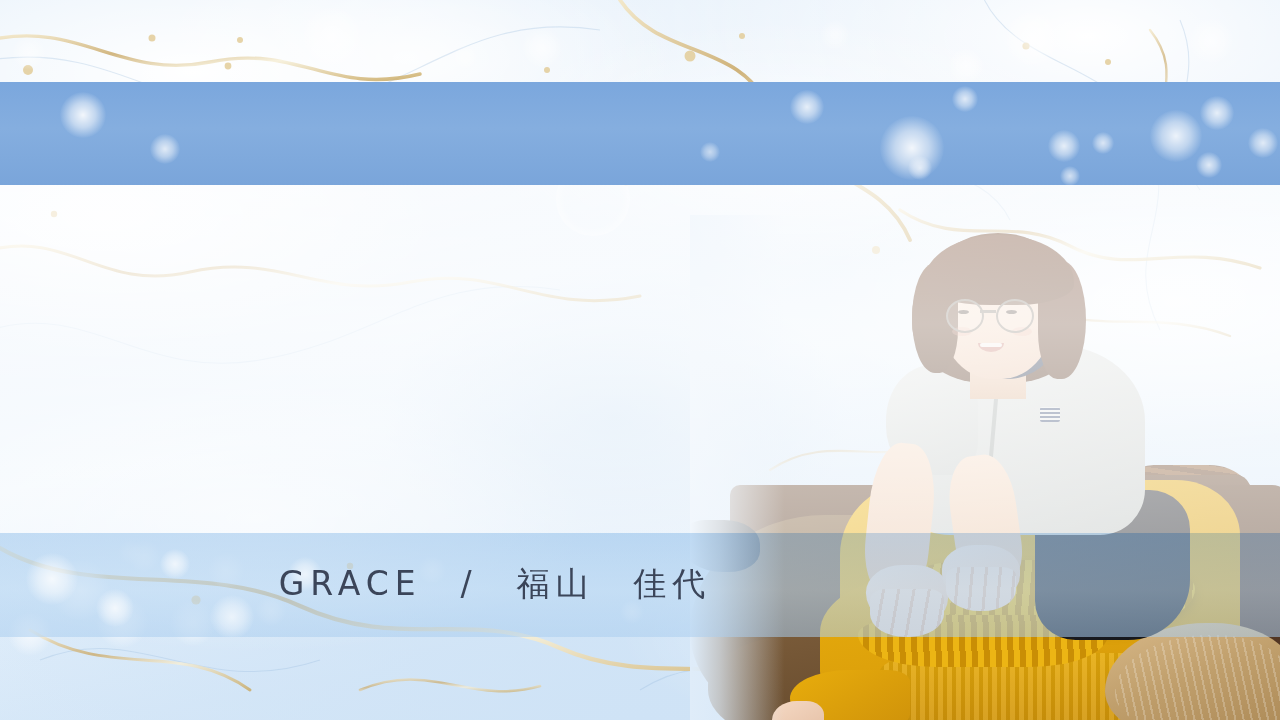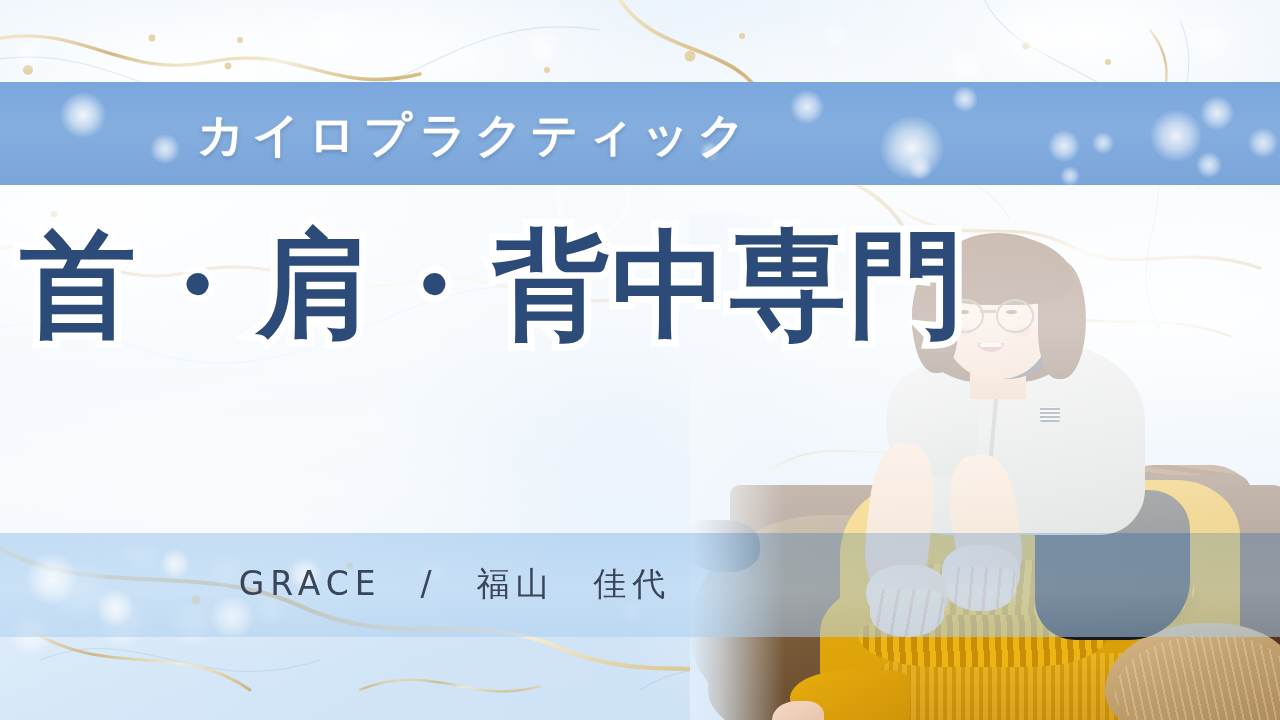--- a/index.html
+++ b/index.html
@@ -200,20 +200,21 @@
     -webkit-text-stroke:11px #ffffff;
     paint-order:stroke fill;
     white-space:nowrap;
   }
   .credit{
     position:absolute;left:0;top:548px;width:910px;height:72px;
     display:flex;align-items:center;justify-content:center;
     color:#3b4559;font-size:33px;letter-spacing:.18em;
     font-family:"DejaVu Sans", sans-serif;
     white-space:pre;
+    padding-left:40px;
   }
 </style>
 </head>
 <body>
 
 <div id="stage">
 
   <div class="bg-base"></div>
   <div class="bg-marble"></div>
 
@@ -368,20 +369,18 @@
   <div class="band-mid"></div>
 
   <div class="band-bottom">
     <div class="bokeh" style="left:26px;top:20px;width:52px;height:52px;opacity:.85"></div>
     <div class="bokeh" style="left:96px;top:56px;width:38px;height:38px;opacity:.8"></div>
     <div class="bokeh" style="left:160px;top:16px;width:30px;height:30px;opacity:.75"></div>
     <div class="bokeh" style="left:210px;top:62px;width:44px;height:44px;opacity:.7"></div>
     <div class="bokeh" style="left:288px;top:24px;width:34px;height:34px;opacity:.7"></div>
   </div>
 
-  <div class="kana-top">カイロプラクティック</div>
-
-  <div class="headline">首・肩・背中専門</div>
+
 
 
   <div class="credit">GRACE　/　福山　佳代</div>
 
 </div>
 
 </body></html>

